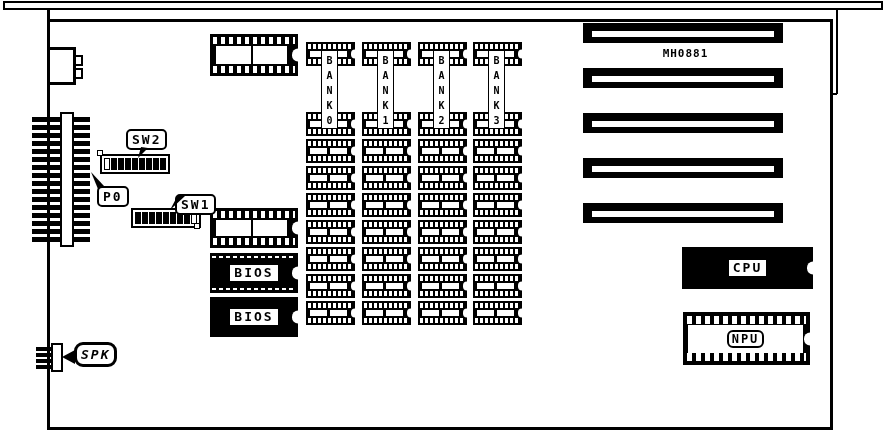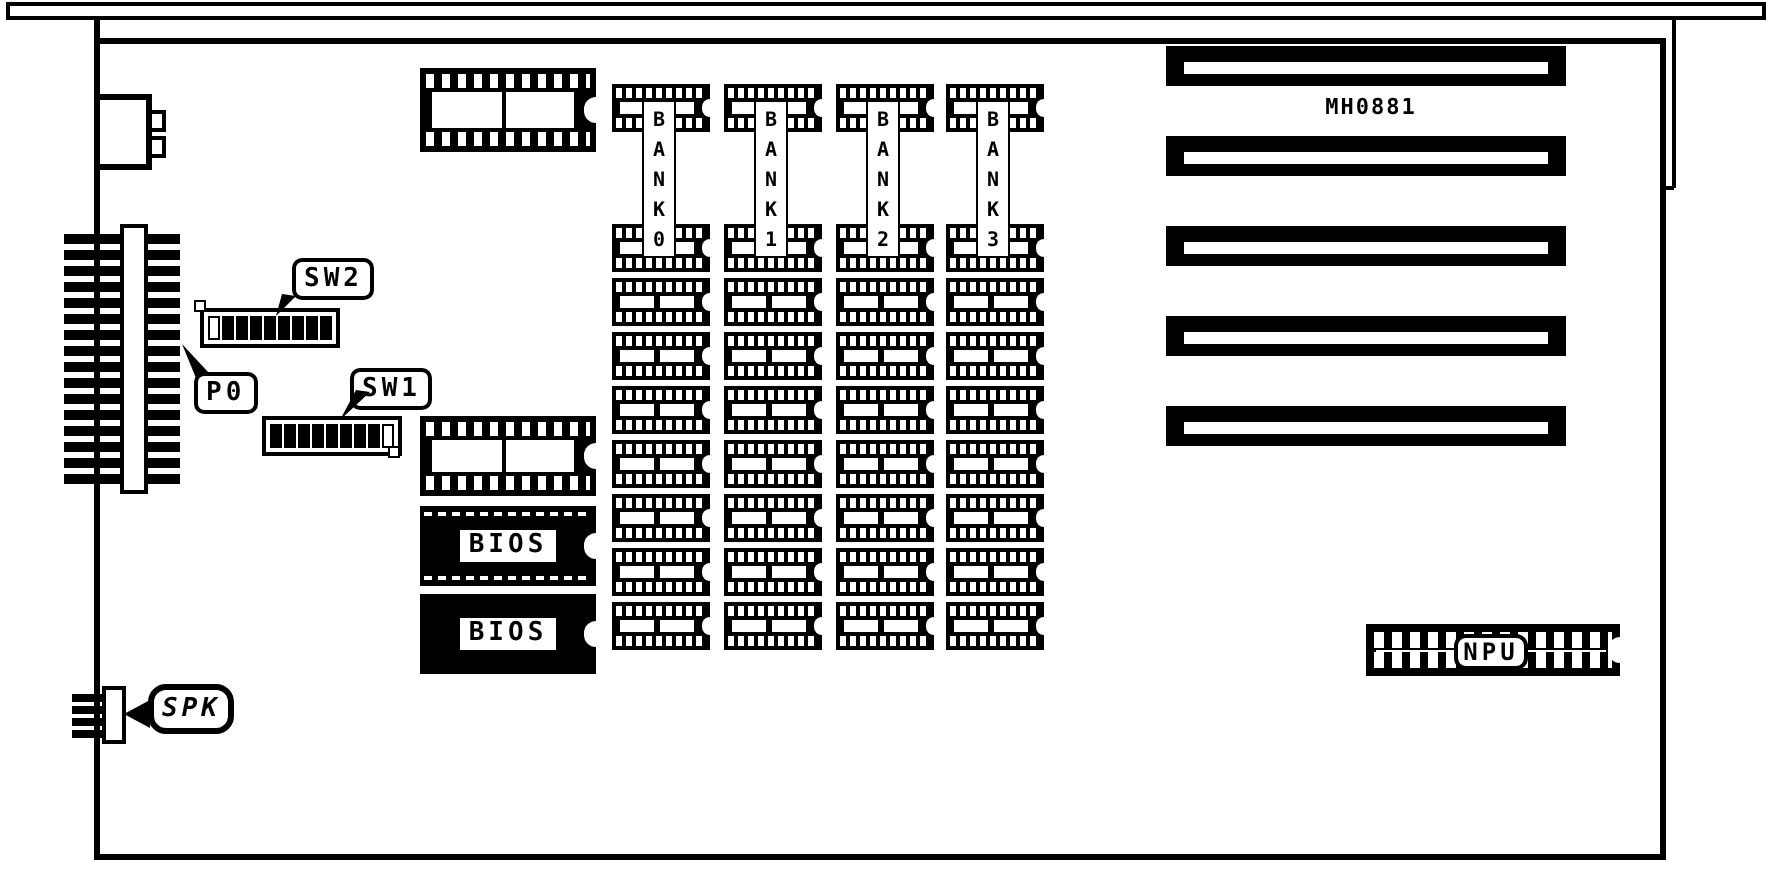--- a/index.html
+++ b/index.html
@@ -22,22 +22,22 @@
   #p0spine{position:absolute;left:60px;top:112px;width:14px;height:135px;background:#fff;border:2px solid #000;}
 
   
   #spkpins{position:absolute;left:36px;top:347px;width:17px;height:22px;}
   .sbar{position:absolute;left:0;width:100%;height:4px;background:#000;}
   #spkbox{position:absolute;left:51px;top:343px;width:12px;height:29px;background:#fff;border:2px solid #000;}
 
   
   .callout{position:absolute;background:#fff;border:2px solid #000;border-radius:5px;
            padding:0 4px;font-size:13px;font-weight:bold;letter-spacing:2px;line-height:17px;}
-  #sw2-callout{left:146px;top:129px;}
-  #sw1-callout{left:175px;top:184px;text-align:center;}
+  #sw2-callout{left:126px;top:129px;}
+  #sw1-callout{left:175px;top:194px;text-align:center;}
   #p0-callout{left:97px;top:186px;}
   #spk-callout{left:74px;top:342px;border-width:3px;border-radius:9px;line-height:19px;font-style:italic;}
 
   
   .dipswitch{position:absolute;height:20px;background:#fff;border:2px solid #000;
              display:flex;align-items:center;padding:0 2px;gap:1px;}
   #sw2{left:100px;top:154px;width:70px;}
   #sw1{left:131px;top:208px;width:70px;}
   .swcell{width:6px;height:12px;}
   .swcell.on{background:#000;}
@@ -83,21 +83,21 @@
   
   #slot-area{position:absolute;left:583px;top:23px;width:200px;height:201px;}
   .slot{position:absolute;left:0;width:200px;height:20px;background:#000;}
   .slot-inner{position:absolute;left:9px;right:9px;top:8px;bottom:6px;background:#fff;}
   #partnum{position:absolute;left:648px;top:47px;width:75px;text-align:center;
            font-size:11px;font-weight:bold;letter-spacing:1px;}
 
   
   #cpu{position:absolute;left:682px;top:247px;width:131px;height:42px;background:#000;
        display:flex;align-items:center;justify-content:center;}
-  #npu{position:absolute;left:683px;top:312px;width:127px;height:26px;background:#000;}
+  #npu{position:absolute;left:683px;top:312px;width:127px;height:53px;background:#000;}
   #npu .pins{position:absolute;left:4px;right:4px;height:8px;
     background:repeating-linear-gradient(90deg,#fff 0 5px,#000 5px 9px);}
   #npu .pins.pt{top:4px;} #npu .pins.pb{bottom:4px;}
   #npu .nbody{position:absolute;left:5px;right:7px;top:13px;bottom:12px;background:#fff;
        display:flex;align-items:center;justify-content:center;}
   .npu-label{border:2px solid #000;border-radius:6px;background:#fff;font-size:12px;
              font-weight:bold;letter-spacing:2px;line-height:14px;padding:0 3px;}
 
   #overlay{position:absolute;left:0;top:0;width:887px;height:436px;pointer-events:none;}
 </style>
@@ -577,20 +577,24 @@
       </div>
       <div class="slot" style="top: 135px;">
         <div class="slot-inner"></div>
       </div>
       <div class="slot" style="top: 180px;">
         <div class="slot-inner"></div>
       </div>
     </div>
   <div id="partnum">MH0881</div>
 
+  <div id="cpu">
+    <span class="chip-label">CPU</span>
+    <div class="notch"></div>
+  </div>
   <div id="npu">
     <div class="pins pt"></div>
     <div class="pins pb"></div>
     <div class="nbody">
       <span class="npu-label">NPU</span>
     </div>
     <div class="notch"></div>
   </div>
 
   <svg id="overlay" viewBox="0 0 887 436">

